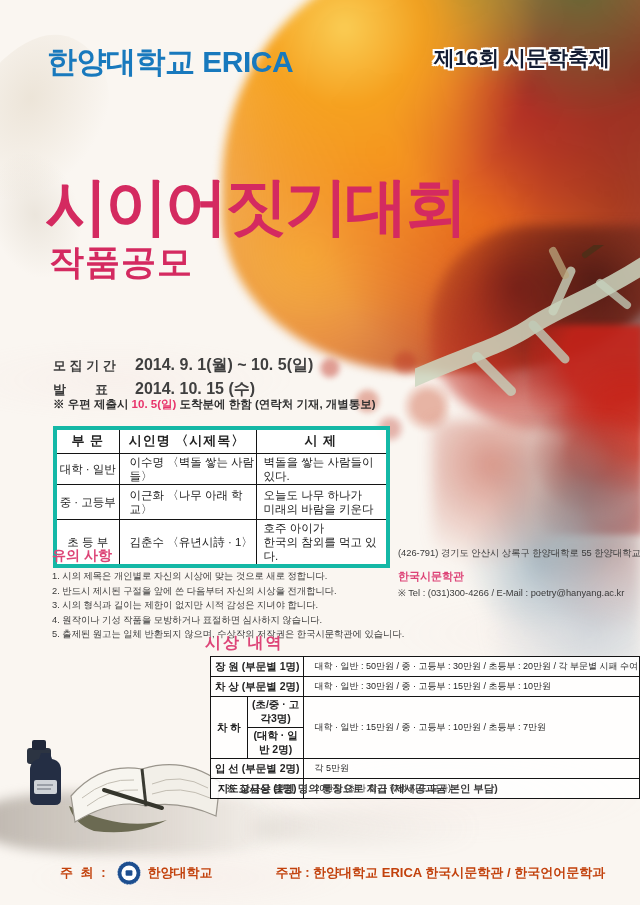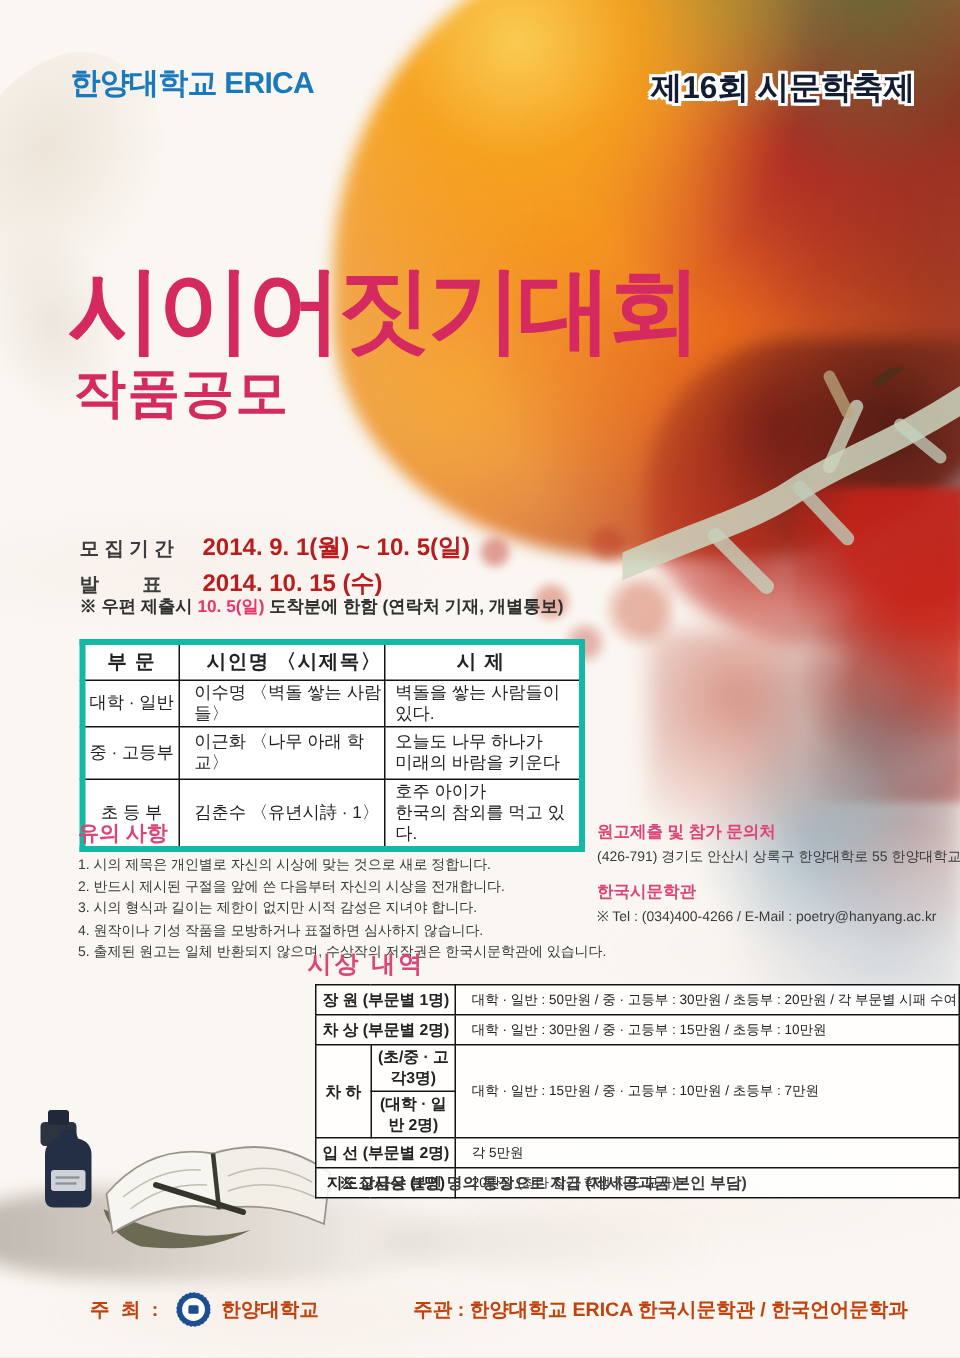--- a/index.html
+++ b/index.html
@@ -65,29 +65,29 @@
       radial-gradient(circle at 75% 82%,rgba(148,170,190,.42) 0%,transparent 42%);}
   .bottom-smudge{left:-15px;top:792px;width:330px;height:62px;filter:blur(6px);
     border-radius:30% 55% 45% 35%;
     background:linear-gradient(90deg,rgba(152,143,133,.6),rgba(185,176,166,.4) 55%,rgba(200,192,183,.15) 85%,transparent);}
   .bottom-smudge2{left:250px;top:808px;width:290px;height:40px;filter:blur(8px);opacity:.25;
     border-radius:50%;background:linear-gradient(90deg,rgba(160,150,140,.7),transparent 80%);}
   .branch-art{left:415px;top:245px;width:230px;height:195px;}
   .book-art{left:12px;top:732px;width:220px;height:118px;}
   
   .txt{position:absolute;z-index:5;}
-  .hdr-left{left:47px;top:42px;font-size:20px;font-weight:700;color:#1879bd;letter-spacing:-.5px;}
+  .hdr-left{left:47px;top:42px;font-size:30px;font-weight:700;color:#1879bd;letter-spacing:-.5px;}
   .badge{right:30px;top:44px;font-size:21px;font-weight:700;color:#131c33;z-index:6;
     text-shadow:-2px -2px 0 #fff,-2px 2px 0 #fff,2px -2px 0 #fff,2px 2px 0 #fff,-2px 0 0 #fff,2px 0 0 #fff,0 -2px 0 #fff,0 2px 0 #fff;}
   .title-main{left:45px;top:164px;font-size:63px;font-weight:700;color:#d42a60;letter-spacing:-3px;white-space:nowrap;}
   .title-sub{left:49px;top:239px;font-size:35px;font-weight:700;color:#d42a60;letter-spacing:1px;}
   .sched{left:53px;top:355px;}
   .sched-row{display:flex;align-items:baseline;margin-bottom:3px;}
   .sched-label{width:82px;font-size:13px;font-weight:700;color:#3c3c3c;white-space:pre;}
-  .sched-val{font-size:16px;font-weight:700;color:#b91c1c;white-space:nowrap;}
+  .sched-val{font-size:16px;font-weight:700;color:#404040;white-space:nowrap;}
   .mail-note{left:53px;top:397px;font-size:11.5px;font-weight:700;color:#2f2f2f;white-space:nowrap;}
   .mail-note .hl{color:#e8336b;}
   .ptable{left:53px;top:426px;z-index:5;}
   .ptable table{border-collapse:collapse;background:rgba(255,255,255,.96);border:4px solid #14b8a6;}
   .ptable th,.ptable td{border:1.5px solid #141414;color:#222;}
   .ptable th{font-size:13px;font-weight:700;height:25px;letter-spacing:1px;}
   .ptable td{font-size:11.5px;line-height:14px;}
   .col-div{width:64px;text-align:center;}
   .col-poet{width:137px;padding-left:10px;}
   .col-verse{width:132px;padding-left:7px;white-space:pre-line;}
@@ -169,21 +169,21 @@
   </div>
   <div class="txt mail-note">
     <span>※ 우편 제출시 </span><span class="hl">10. 5(일)</span><span> 도착분에 한함 (연락처 기재, 개별통보)</span>
   </div>
 
   <div class="txt ptable">
     <table>
       <tbody>
           <tr>
         <th class="col-div">부 문</th>
-        <th class="col-poet" style="text-align:right;padding-left:0;">시인명 〈시제목〉</th>
+        <th class="col-poet" style="text-align:center;padding-left:0;">시인명 〈시제목〉</th>
         <th class="col-verse" style="text-align:center;padding-left:0;">시  제</th>
       </tr>
       <tr class="prow1">
         <td class="col-div">대학 · 일반</td>
         <td class="col-poet">이수명 〈벽돌 쌓는 사람들〉</td>
         <td class="col-verse">벽돌을 쌓는 사람들이 있다.</td>
       </tr>
       <tr class="prow2">
         <td class="col-div">중 · 고등부</td>
         <td class="col-poet">이근화 〈나무 아래 학교〉</td>
@@ -203,24 +203,23 @@
   <div class="txt notes">
     <div class="notes-h">유의 사항</div>
     <div class="notes-item">1. 시의 제목은 개인별로 자신의 시상에 맞는 것으로 새로 정합니다.</div>
     <div class="notes-item">2. 반드시 제시된 구절을 앞에 쓴 다음부터 자신의 시상을 전개합니다.</div>
     <div class="notes-item">3. 시의 형식과 길이는 제한이 없지만 시적 감성은 지녀야 합니다.</div>
     <div class="notes-item">4. 원작이나 기성 작품을 모방하거나 표절하면 심사하지 않습니다.</div>
     <div class="notes-item">5. 출제된 원고는 일체 반환되지 않으며, 수상작의 저작권은 한국시문학관에 있습니다.</div>
   </div>
 
   <div class="txt contact">
-    <div class="contact-h">원고제출 및 참가 문의처</div>
     <div class="contact-t">(426-791) 경기도 안산시 상록구 한양대학로 55 한양대학교 ERICA학술정보관</div>
     <div class="contact-h">한국시문학관</div>
-    <div class="contact-t">※ Tel : (034)400-4266 / E-Mail : poetry@hanyang.ac.kr</div>
+    <div class="contact-t">※ Tel : (031)300-4266 / E-Mail : poetry@hanyang.ac.kr</div>
   </div>
 
   <div class="txt awards-h">시상 내역</div>
   <div class="txt atable">
     <table>
       <tbody>
           <tr>
         <td class="alabel wide" colspan="2">장 원 (부문별 1명)</td>
         <td class="aval">대학 · 일반 : 50만원 / 중 · 고등부 : 30만원 / 초등부 : 20만원 / 각 부문별 시패 수여</td>
       </tr>

